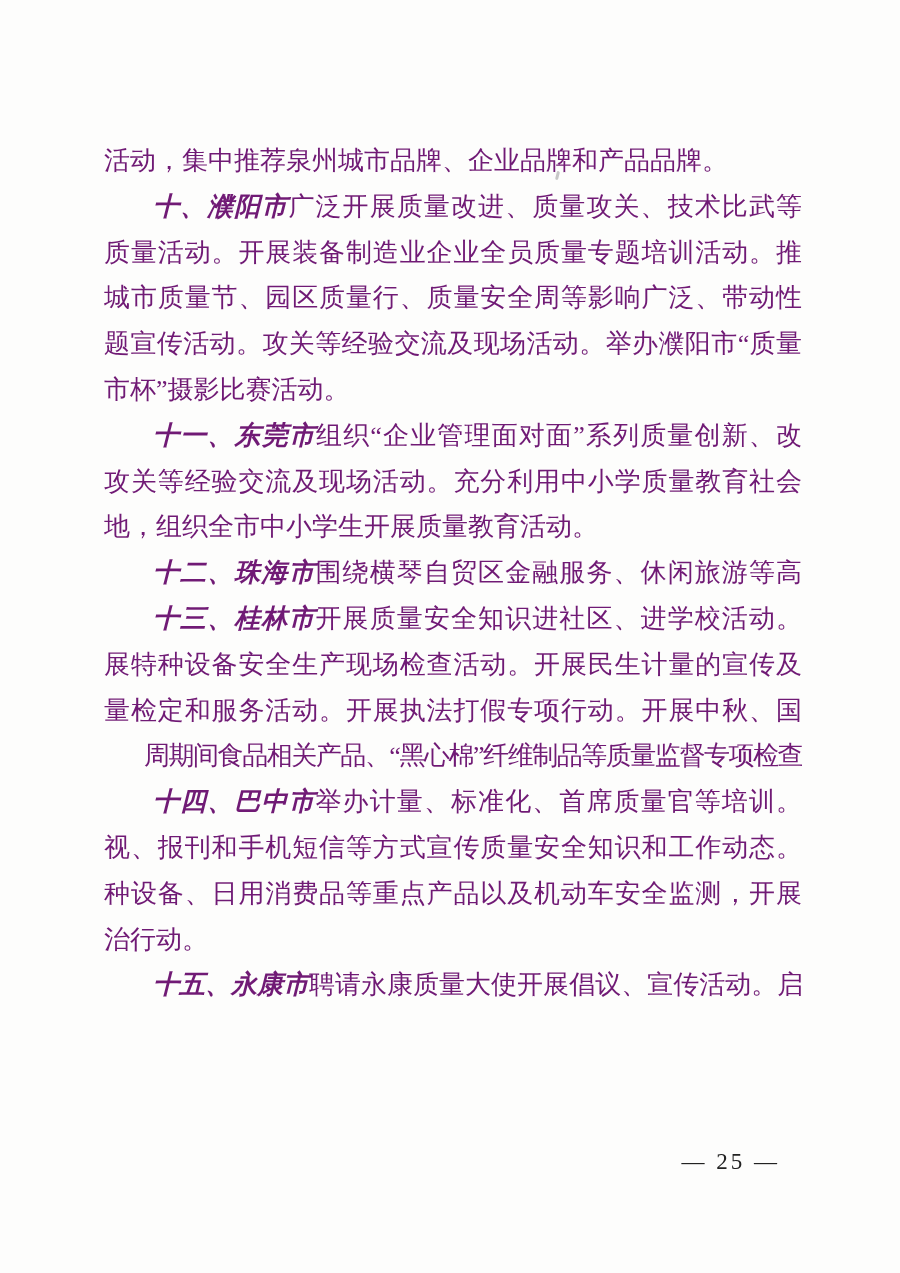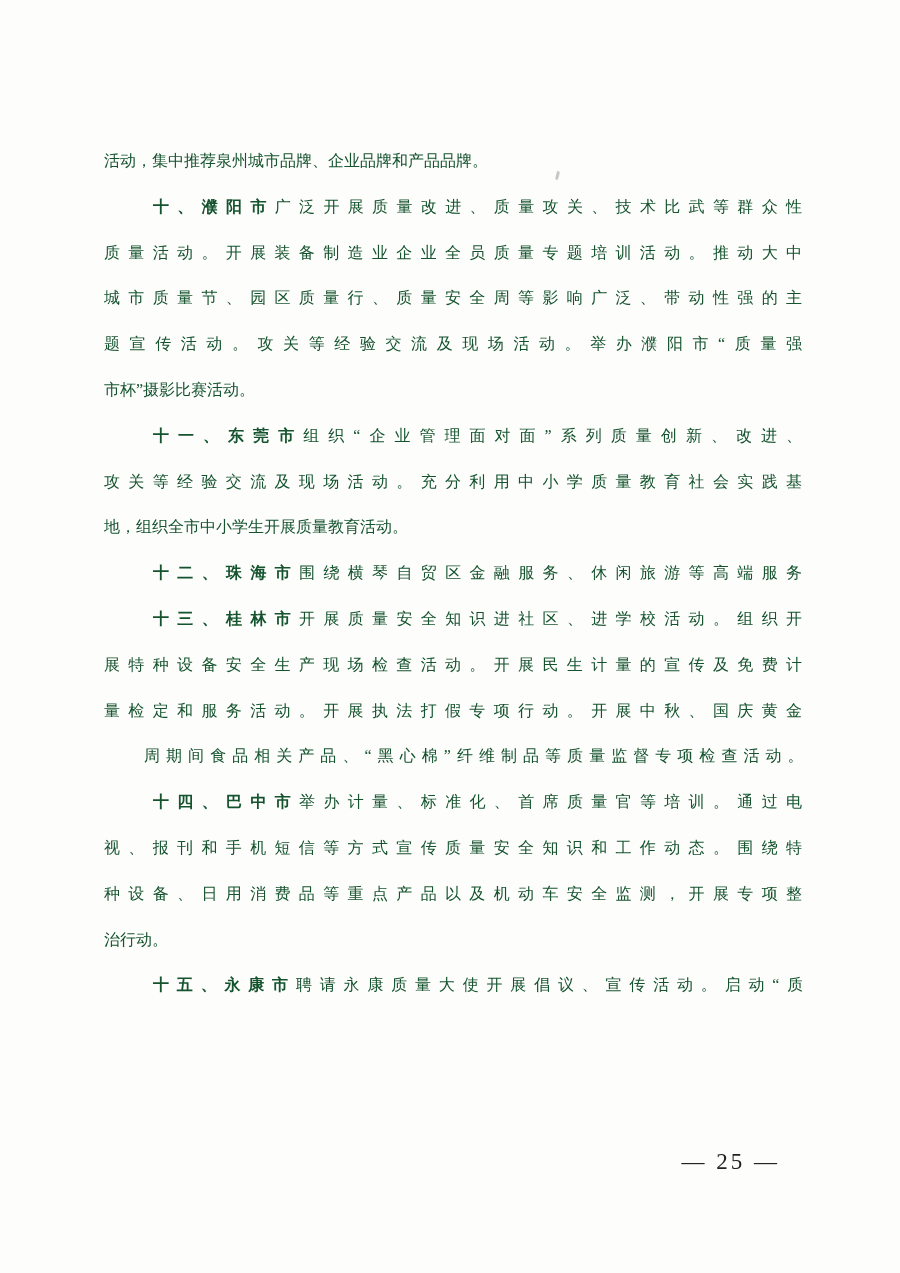--- a/index.html
+++ b/index.html
@@ -13,40 +13,41 @@
     height: 1273px;
     background: #fdfdfc;
     overflow: hidden;
     font-family: "Liberation Serif", "DejaVu Serif", serif;
   }
   .text-block {
     position: absolute;
     left: 104px;
     top: 138px;
     width: 698px;
-    font-size: 16px;
-    color: #14532d;
+    font-size: 26px;
+    color: #701a75;
   }
   .line {
     height: 45.8px;
     line-height: 45.8px;
     text-align: justify;
     text-align-last: justify;
     overflow: hidden;
   }
   .line.short {
     text-align: left;
     text-align-last: left;
   }
   .line.indent {
     padding-left: 49px;
   }
   .line .lead {
     font-family: "Liberation Sans", "DejaVu Sans", sans-serif;
     font-weight: bold;
+    font-style: italic;
   }
   .line.tight   { letter-spacing: -1.55px; margin-left: 40px; }
   .line.tight2  { letter-spacing: -1.2px; }
   .pagenum {
     position: absolute;
     right: 120px;
     top: 1148px;
     font-size: 23px;
     line-height: 28px;
     color: #222;

